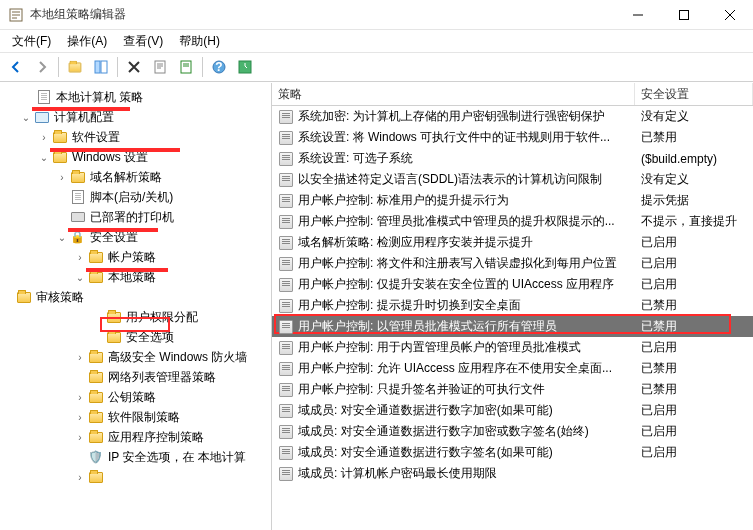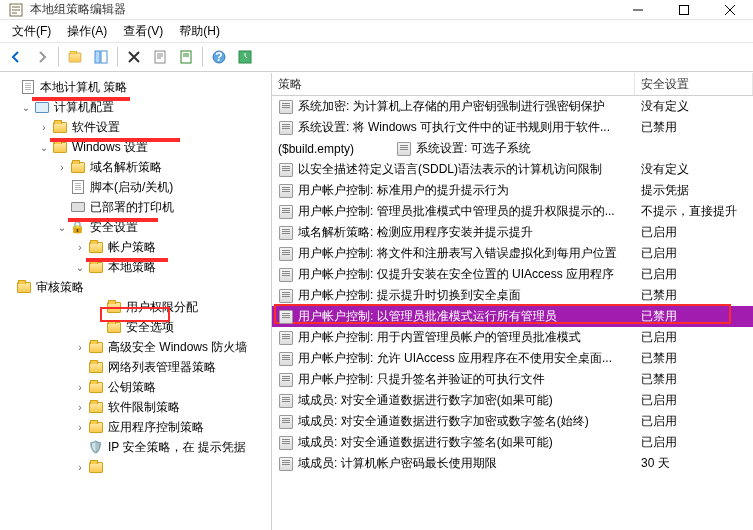--- a/index.html
+++ b/index.html
@@ -1,19 +1,19 @@
 <!DOCTYPE html>
 <html><head>
 <meta charset="utf-8">
 <style>
 * { margin: 0; padding: 0; box-sizing: border-box; font-family: "Microsoft YaHei", "Segoe UI", sans-serif; font-size: 12px; }
 body { background: #fff; width: 753px; height: 530px; overflow: hidden; display: flex; flex-direction: column; }
 
 
-.titlebar { background: #fff; height: 20px; display: flex; align-items: center; padding: 0 0 0 8px; border-bottom: 1px solid #e5e5e5; }
+.titlebar { background: #fff; height: 30px; display: flex; align-items: center; padding: 0 0 0 8px; border-bottom: 1px solid #e5e5e5; }
 .titlebar .app-icon { width: 16px; height: 16px; margin-right: 6px; }
 .titlebar .title { flex: 1; color: #333; }
 .titlebar .win-btns { display: flex; height: 100%; }
 .titlebar .win-btn { width: 46px; display: flex; align-items: center; justify-content: center; color: #333; }
 
 
 .menubar { height: 22px; display: flex; align-items: center; padding: 0 4px; background: #fff; }
 .menubar .menu-item { padding: 2px 8px; cursor: default; }
 
 
@@ -51,21 +51,21 @@
 .list-header .col { padding: 3px 6px; border-right: 1px solid #e5e5e5; color: #333; }
 .col-policy { flex: 1; min-width: 0; }
 .col-setting { width: 118px; }
 
 .list-body { flex: 1; overflow: auto; position: relative; }
 .list-body::-webkit-scrollbar { width: 17px; }
 .list-body::-webkit-scrollbar-track { background: #f0f0f0; }
 .list-body::-webkit-scrollbar-thumb { background: #c0c0c0; }
 
 .list-row { display: flex; align-items: center; height: 21px; padding: 0; cursor: default; }
-.list-row.selected { background: #a21caf; color: #fff; }
+.list-row.selected { background: #737373; color: #fff; }
 .list-row .cell { padding: 0 6px; white-space: nowrap; overflow: hidden; text-overflow: ellipsis; display: flex; align-items: center; }
 .list-row .cell.col-policy { gap: 4px; }
 .row-icon { width: 16px; height: 16px; flex-shrink: 0; display: inline-flex; align-items: center; justify-content: center; }
 .ico-policy { width: 14px; height: 14px; background: linear-gradient(#f5f5f5,#dcdcdc); border: 1px solid #999; border-radius: 1px; position: relative; }
 .ico-policy::after { content:""; position:absolute; top:2px; left:2px; right:2px; height:1px; background:#888; box-shadow: 0 2px 0 #888, 0 4px 0 #888; }
 
 .annot-row { position: absolute; border: 2px solid #ff2a2a; pointer-events: none; }
 </style>
 </head>
 <body>
@@ -155,21 +155,21 @@
         <rect x="1" y="1" width="12" height="12" fill="#4bb36e" stroke="#2a8a4a"></rect>
         <path d="M7 3v3l2 2" stroke="#fff" fill="none"></path>
       </svg>
     </div>
 </div>
 
 <div class="content">
 
   <div class="tree-panel">
     <div class="tree-node">
-      <div class="tree-row" style="padding-left:4px">
+      <div class="tree-row" style="padding-left:20px">
         <span class="tree-toggle"></span>
         <span class="tree-icon">
             <span class="ico-doc"></span>
           </span>
         <span class="tree-label">本地计算机 策略</span>
       </div>
 
       <div class="tree-row" style="padding-left:18px">
         <span class="tree-toggle">⌄</span>
         <span class="tree-icon">
@@ -300,21 +300,21 @@
         <span class="tree-toggle">›</span>
         <span class="tree-icon">
             <span class="ico-folder"></span>
           </span>
         <span class="tree-label">应用程序控制策略</span>
       </div>
 
       <div class="tree-row" style="padding-left:72px">
         <span class="tree-toggle"></span>
         <span class="tree-icon">🛡️</span>
-        <span class="tree-label">IP 安全策略，在 提示凭据</span>
+        <span class="tree-label">IP 安全选项，在 本地计算</span>
       </div>
 
       <div class="tree-row" style="padding-left:72px">
         <span class="tree-toggle">›</span>
         <span class="tree-icon">
             <span class="ico-folder"></span>
           </span>
       </div>
     </div>
 
@@ -345,27 +345,27 @@
         <div class="list-row">
           <div class="cell col-policy">
             <span class="row-icon">
               <span class="ico-policy"></span>
             </span>
             <span>系统设置: 将 Windows 可执行文件中的证书规则用于软件...</span>
           </div>
           <div class="cell col-setting">已禁用</div>
         </div>
         <div class="list-row">
+          <div class="cell col-policy">
+            <span class="row-icon">
+              <span class="ico-policy"></span>
+            </span>
+            <span>系统设置: 可选子系统</span>
+          </div>
           <div class="cell col-setting">($build.empty)</div>
-          <div class="cell col-policy">
-            <span class="row-icon">
-              <span class="ico-policy"></span>
-            </span>
-            <span>系统设置: 可选子系统</span>
-          </div>
         </div>
         <div class="list-row">
           <div class="cell col-policy">
             <span class="row-icon">
               <span class="ico-policy"></span>
             </span>
             <span>以安全描述符定义语言(SDDL)语法表示的计算机访问限制</span>
           </div>
           <div class="cell col-setting">没有定义</div>
         </div>
@@ -486,18 +486,17 @@
           </div>
           <div class="cell col-setting">已启用</div>
         </div>
         <div class="list-row">
           <div class="cell col-policy">
             <span class="row-icon">
               <span class="ico-policy"></span>
             </span>
             <span>域成员: 计算机帐户密码最长使用期限</span>
           </div>
-          <div class="cell col-setting">30 天</div>
         </div>
       </div>
   </div>
 
 </div>
 
 </body></html>

